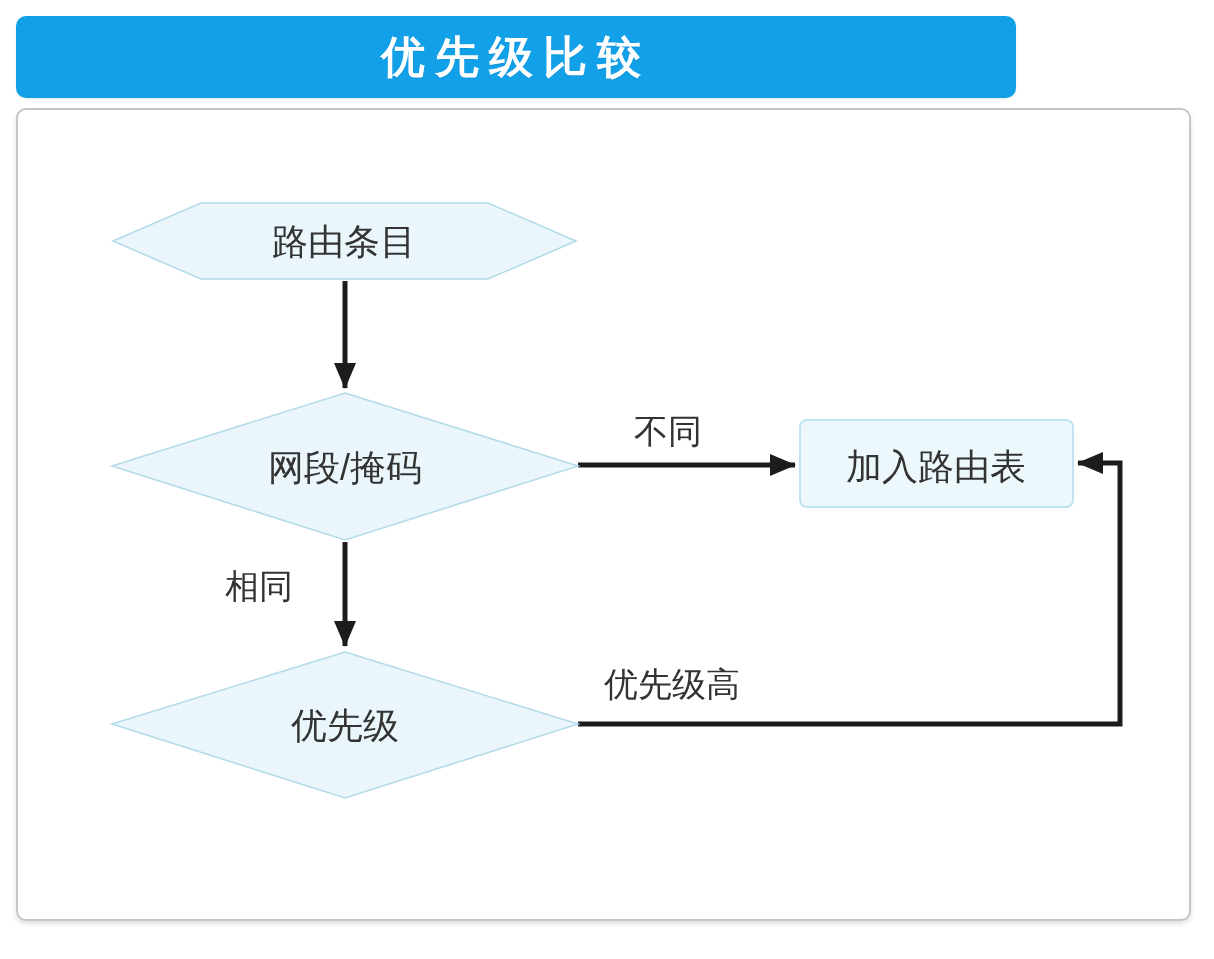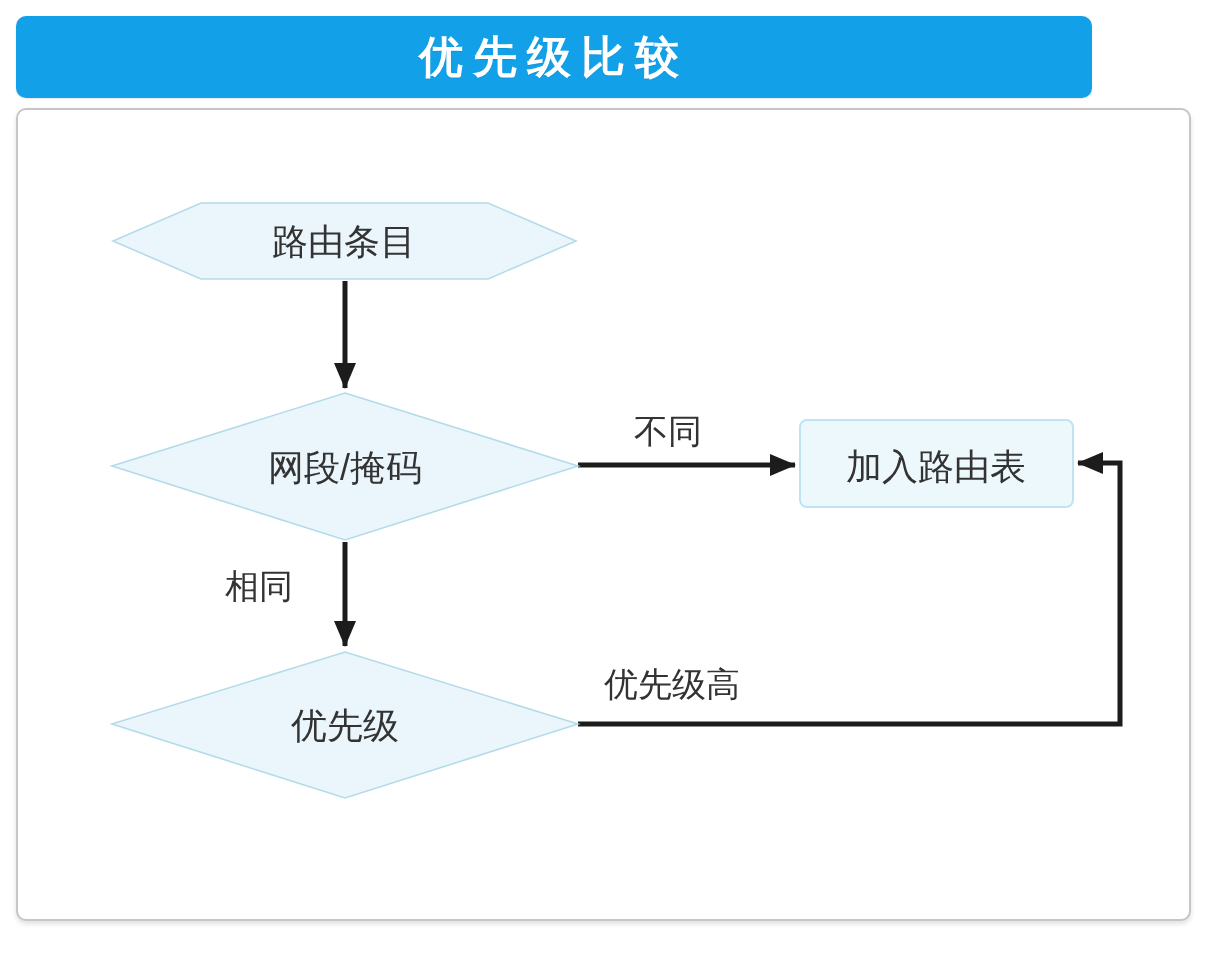--- a/index.html
+++ b/index.html
@@ -12,21 +12,21 @@
     position: relative;
     width: 1214px;
     height: 959px;
     background: #ffffff;
     overflow: hidden;
   }
   .title-bar {
     position: absolute;
     left: 16px;
     top: 16px;
-    width: 1076px;
+    width: 1000px;
     height: 82px;
     background: #12a0e9;
     border-radius: 10px;
     display: flex;
     align-items: center;
     justify-content: center;
     box-shadow: 0 1px 2px rgba(0,0,0,0.10);
   }
   .title-bar .title-text {
     color: #ffffff;

